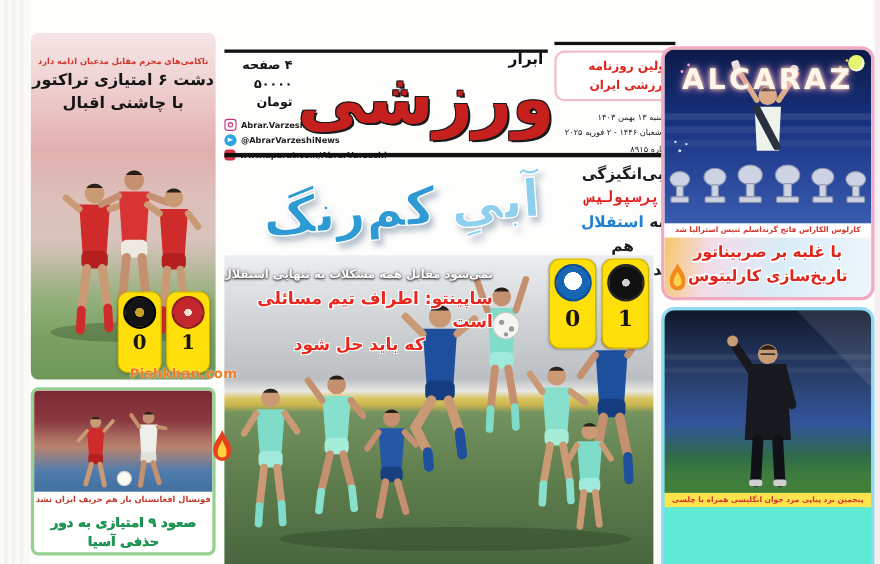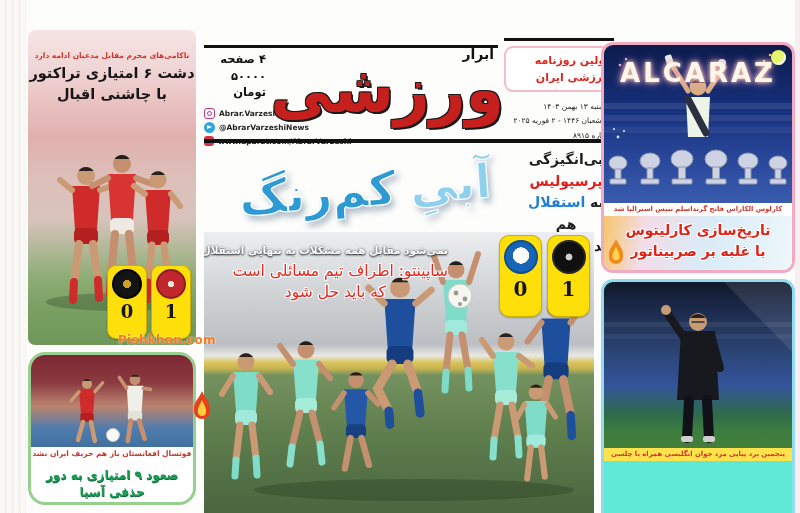--- a/index.html
+++ b/index.html
@@ -32,29 +32,29 @@
   .dates{margin-top:8px;font-size:7.5px;color:#222;text-align:right;direction:rtl;line-height:1.9;padding-right:2px;}
   .rule-bottom{position:absolute;left:204px;top:139px;width:410px;height:4px;background:#111;}
 
   
   .headline{position:absolute;left:206px;top:148px;width:318px;height:82px;display:flex;justify-content:center;align-items:center;
     gap:14px;transform:rotate(-4deg);font-weight:bold;font-size:47px;z-index:5;}
   .hw1{color:#8fd0ef;} .hw2{color:#2d9ad4;}
   .hw1,.hw2{-webkit-text-stroke:1.2px #fff;text-shadow:3px 5px 6px rgba(50,80,110,.4);}
   .kicker{position:absolute;left:518px;top:149px;width:96px;text-align:center;font-size:14px;font-weight:bold;
     color:#1d1d1d;line-height:1.55;direction:rtl;}
-  .k2{color:#e02020;} .kb{color:#1f7fd0;}
+  .k2{color:#e02020;font-family:Liberation Mono, monospace;} .kb{color:#1f7fd0;}
 
   
   .main-photo{position:absolute;left:204px;top:232px;width:390px;height:281px;overflow:hidden;
     background:linear-gradient(180deg,#eceef0 0%,#dadde0 14%,#c6cacd 30%,#bbbfc3 40%,#e8e8e4 44%,#d8c35c 46.5%,#c9b44f 48.5%,#74925f 51%,#5f7e4d 72%,#49663f 100%);}
   .main-photo svg{position:absolute;inset:0;}
   .sub-white{position:absolute;right:146px;top:12px;font-size:10.5px;font-weight:bold;color:#fff;white-space:nowrap;
     text-shadow:0 1px 2px rgba(0,0,0,.85),0 0 3px rgba(0,0,0,.55);z-index:6;}
-  .quote{position:absolute;right:146px;top:29px;text-align:right;color:#e8281e;font-weight:normal;font-size:15.5px;line-height:1.35;
+  .quote{position:absolute;right:146px;top:29px;text-align:right;color:#e8281e;font-weight:bold;font-size:15.5px;line-height:1.35;
     direction:rtl;z-index:6;text-shadow:1px 1px 0 #fff,-1px -1px 0 #fff,1px -1px 0 #fff,-1px 1px 0 #fff;}
   .quote .q2{margin-right:62px;}
   .badges-main{position:absolute;right:4px;top:3px;display:flex;gap:5px;z-index:6;}
   .badge{width:43px;height:82px;background:#ffdf0a;border-radius:10px;display:flex;flex-direction:column;align-items:center;
     padding-top:5px;box-sizing:border-box;box-shadow:inset 0 0 0 1px rgba(130,100,0,.4),0 1px 2px rgba(0,0,0,.25);}
   .badge .tlogo{width:34px;height:34px;border-radius:50%;flex:none;}
   .badge .num{margin-top:5px;font-size:20px;font-weight:bold;color:#151515;line-height:1;font-family:"DejaVu Serif",serif;}
   .badge.sm{width:40px;height:74px;border-radius:9px;padding-top:4px;}
   .badge.sm .tlogo{width:30px;height:30px;}
   .badge.sm .num{font-size:18px;margin-top:4px;}
@@ -65,21 +65,21 @@
 
   
   .block-tractor{position:absolute;left:28px;top:30px;width:168px;height:315px;border-radius:7px;overflow:hidden;
     background:linear-gradient(180deg,#f6e4e4 0%,#f0d6d6 12%,#e9c0c0 24%,#e0b0ae 34%,#dcc0ba 48%,#d8c3bc 60%,#8fae77 78%,#7aa063 88%,#6f975a 100%);}
   .block-tractor svg{position:absolute;inset:0;}
   .tr-kicker{position:absolute;top:21px;width:100%;text-align:center;font-size:7.5px;font-weight:bold;color:#d2342c;direction:rtl;z-index:3;}
   .tr-title{position:absolute;top:33px;width:100%;text-align:center;font-size:14.5px;font-weight:bold;color:#151515;line-height:1.45;direction:rtl;z-index:3;}
   .badges-tr{position:absolute;right:5px;bottom:6px;display:flex;gap:4px;z-index:4;}
 
   
-  .block-futsal{position:absolute;left:28px;top:352px;width:168px;height:153px;border:3px solid #97cf8f;border-radius:17px;
+  .block-futsal{position:absolute;left:28px;top:352px;width:168px;height:153px;border:3px solid #97cf8f;border-radius:7px;
     background:#fff;overflow:hidden;box-sizing:border-box;}
   .fs-photo{position:relative;height:92px;
     background:linear-gradient(180deg,#7c2833 0%,#8a3a40 30%,#a96a60 46%,#b9836e 56%,#4f7cae 80%,#41709f 100%);}
   .fs-photo svg{position:absolute;inset:0;}
   .fs-kicker{height:14px;line-height:14px;text-align:center;font-size:7.5px;font-weight:bold;color:#c0392b;background:#fff;direction:rtl;}
   .fs-title{text-align:center;font-size:12px;font-weight:bold;color:#1d9a55;padding-top:6px;line-height:1.4;direction:rtl;
     text-shadow:.5px .5px 0 #0b6b38;}
 
   
   .block-alcaraz{position:absolute;left:601px;top:42px;width:194px;height:231px;border:3px solid #f2aac2;border-radius:12px;
@@ -432,22 +432,22 @@
           </g>
         </g>
       </svg>
     </div>
     <div class="al-kicker">کارلوس الکاراس فاتح گرنداسلم تنیس استرالیا شد</div>
     <div class="al-title">
       <svg class="al-flame" viewBox="0 0 20 30">
         <path d="M10,1 C13,8 18,11 17,19 a7,7 0 0 1 -14,0 C2,11 7,8 10,1 z" fill="#f08a1d"></path>
         <path d="M10,9 C12,13 14,15 13.5,20 a3.8,3.8 0 0 1 -7,0 C6,15 8,13 10,9 z" fill="#ffd34d"></path>
       </svg>
+      <div>با غلبه بر صربیناتور</div>
       <div>تاریخ‌سازی کارلیتوس</div>
-      <div>با غلبه بر صربیناتور</div>
     </div>
   </div>
 
   <div class="block-coach">
     <div class="co-photo">
       <svg viewBox="0 0 188 166">
         <polygon points="120,0 188,0 188,70" fill="rgba(255,255,255,.10)"></polygon>
         <rect x="0" y="40" width="188" height="5" fill="rgba(255,255,255,.07)"></rect>
         <rect x="0" y="52" width="188" height="5" fill="rgba(255,255,255,.05)"></rect>
         <g stroke-linecap="round" transform="translate(94,40)">

